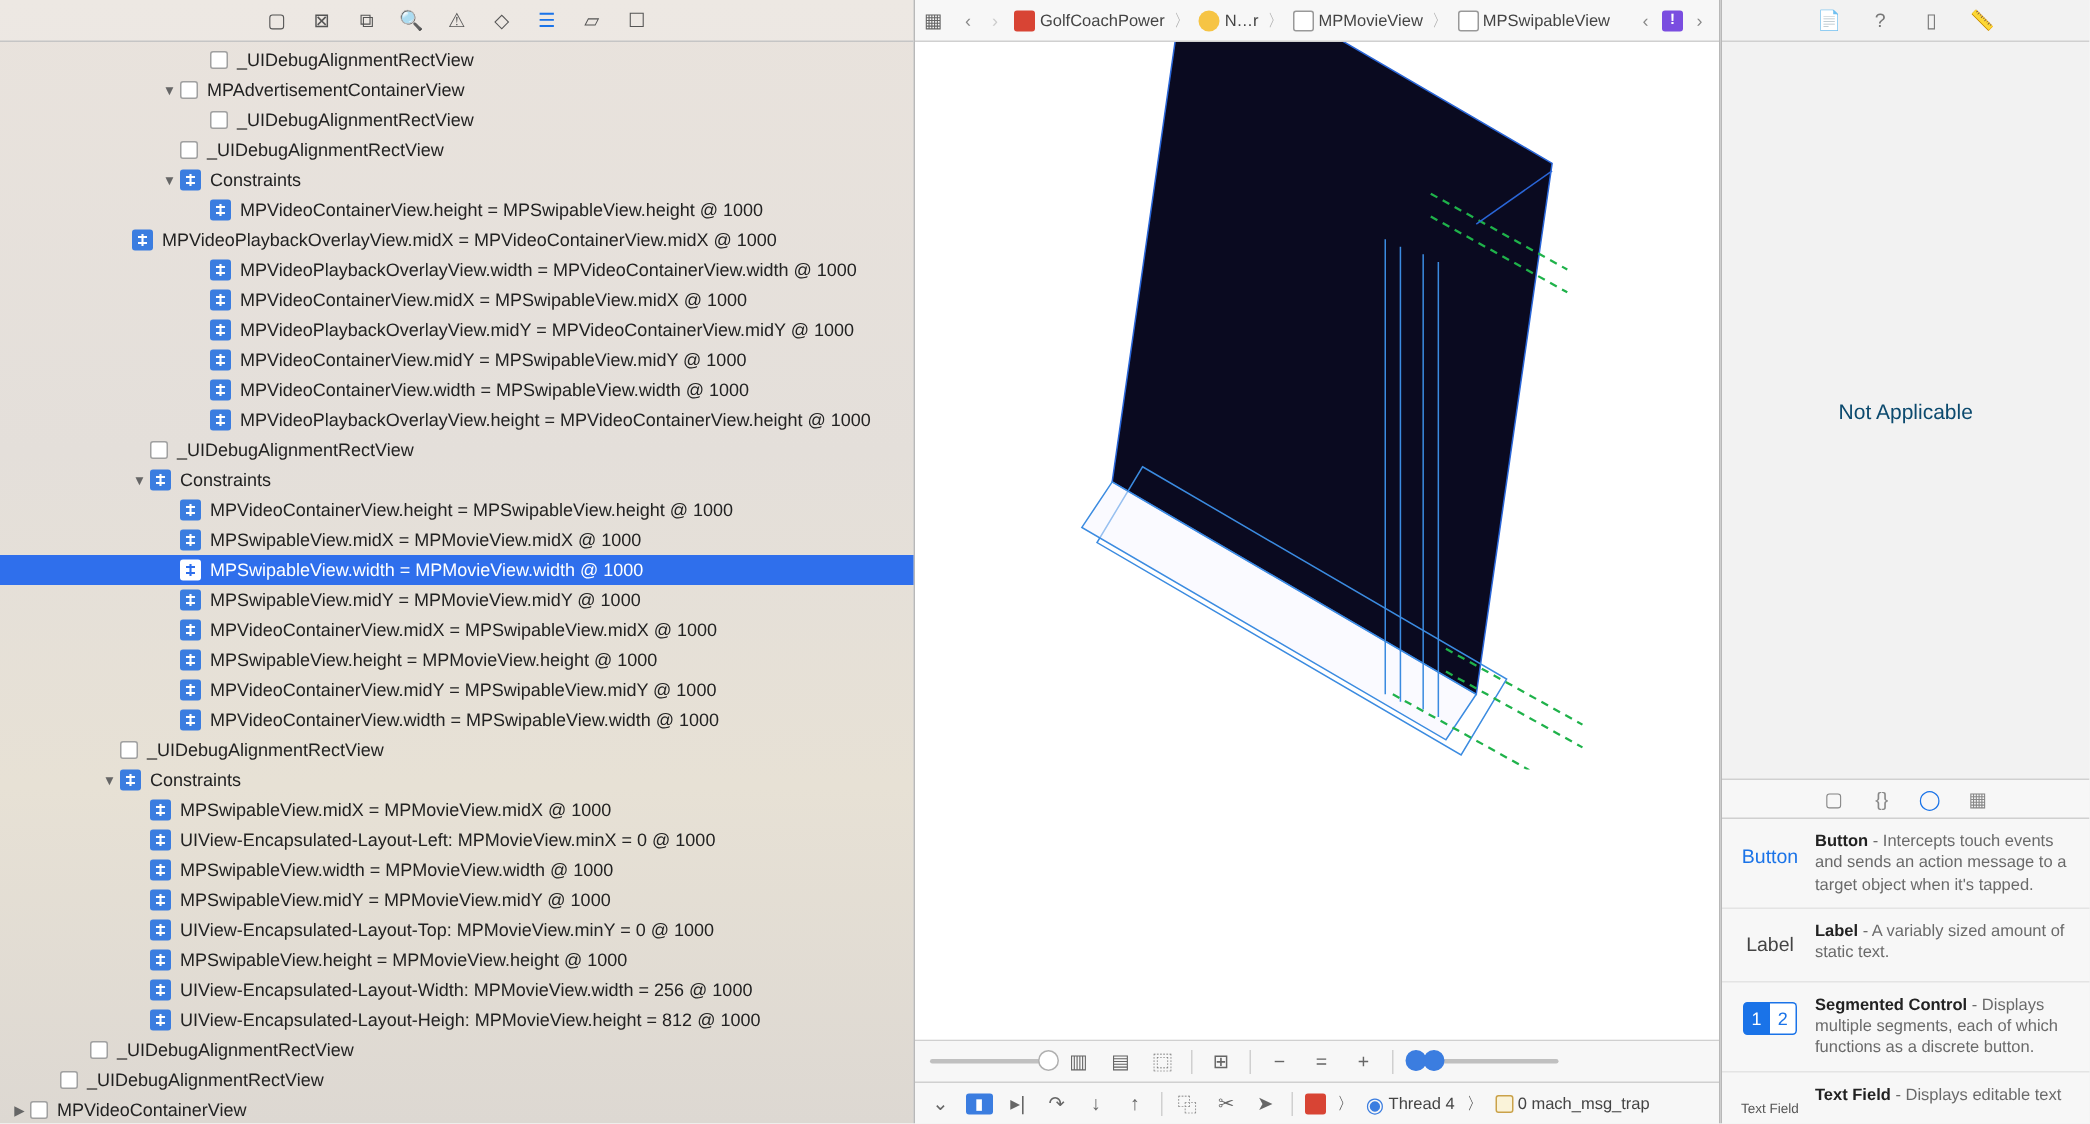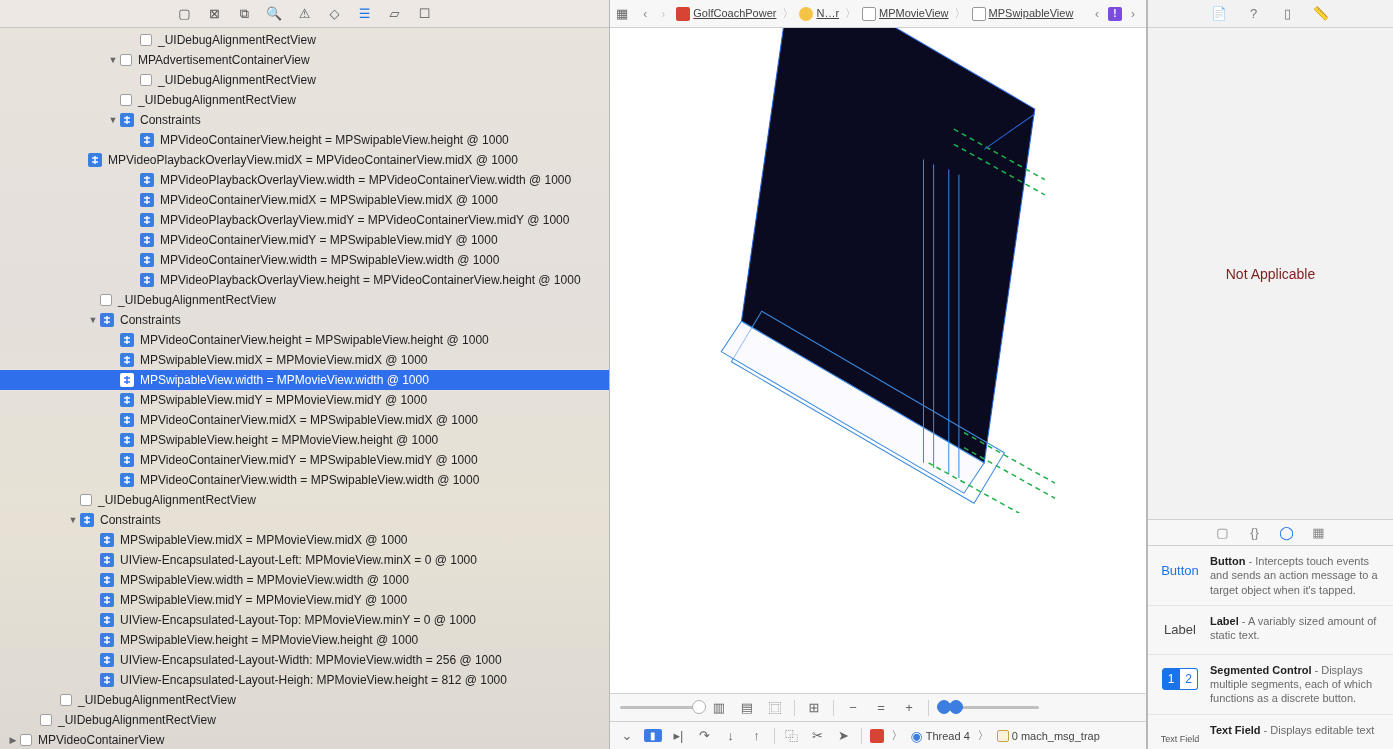--- a/index.html
+++ b/index.html
@@ -18,21 +18,21 @@
 .row .label { padding-left: 2px; }
 .row.selected { background: #2f6fec; color: #fff; }
 .row.selected .constraint-icon { background: #fff; }
 .row.selected .constraint-icon svg rect, .row.selected .constraint-icon svg line { stroke: #2f6fec; }
 .constraint-icon { width: 14px; height: 14px; background: #3b7de0; border-radius: 2px; margin-right: 4px; display: inline-flex; align-items: center; justify-content: center; flex-shrink: 0; }
 .constraint-icon svg { width: 10px; height: 10px; }
 
 
 .center { flex: 1; display: flex; flex-direction: column; border-right: 1px solid #b8b8b8; }
 .breadcrumb-bar { height: 28px; display: flex; align-items: center; border-bottom: 1px solid #d0d0d0; background: #f7f7f7; font-size: 11px; color: #444; padding: 0 6px; gap: 4px; }
-.breadcrumb-bar .bc-item { display: flex; gap: 3px; padding: 0 2px; text-decoration: underline; }
+.breadcrumb-bar .bc-item { display: flex; align-items: center; gap: 3px; padding: 0 2px; }
 .breadcrumb-bar .sep { color: #aaa; font-size: 11px; }
 .bc-icon { width: 14px; height: 14px; display: inline-flex; align-items: center; justify-content: center; font-size: 12px; }
 .bc-icon.app { background: #d84434; border-radius: 2px; }
 .bc-icon.yellow { background: #f6c444; border-radius: 50%; }
 .bc-icon.view { border: 1px solid #999; border-radius: 2px; background: #fff; }
 .bc-icon.purple { background: #7a4de0; color: #fff; border-radius: 2px; font-size: 10px; font-weight: bold; }
 .nav-arrow { width: 14px; text-align: center; color: #888; font-size: 12px; }
 .nav-arrow.disabled { color: #ccc; }
 .grid-icon { font-size: 13px; color: #666; margin-right: 6px; }
 
@@ -48,21 +48,21 @@
 .debug-bar { height: 28px; border-top: 1px solid #d0d0d0; background: #f7f7f7; display: flex; align-items: center; padding: 0 8px; gap: 8px; font-size: 11px; color: #444; }
 .debug-bar .bc-item { display: flex; align-items: center; gap: 3px; }
 .blue-tag { background: #3b7de0; color: #fff; padding: 1px 6px; border-radius: 2px; font-size: 10px; }
 .thread-icon { color: #3b7de0; font-size: 14px; }
 .stack-icon { width: 12px; height: 12px; border: 1px solid #caa24a; background: #faf3d9; border-radius: 2px; }
 
 
 .inspector { width: 246px; height: 100%; background: #f2f2f2; border-left: 1px solid #b8b8b8; display: flex; flex-direction: column; }
 .insp-tabs { height: 28px; display: flex; align-items: center; justify-content: center; gap: 18px; border-bottom: 1px solid #d0d0d0; }
 .insp-tabs .tab { width: 16px; height: 16px; display: flex; align-items: center; justify-content: center; color: #777; font-size: 13px; }
-.insp-content { flex: 1; display: flex; align-items: center; justify-content: center; color: #7f1d1d; font-size: 14px; }
+.insp-content { flex: 1; display: flex; align-items: center; justify-content: center; color: #0c4a6e; font-size: 14px; }
 
 .library { height: 230px; border-top: 1px solid #d0d0d0; display: flex; flex-direction: column; background: #f7f7f7; }
 .lib-tabs { height: 26px; display: flex; align-items: center; justify-content: center; gap: 16px; border-bottom: 1px solid #d0d0d0; }
 .lib-tabs .tab { width: 16px; height: 16px; display: flex; align-items: center; justify-content: center; color: #888; font-size: 13px; }
 .lib-tabs .tab.active { color: #1a73e8; }
 .lib-list { flex: 1; overflow: auto; }
 .lib-item { display: flex; gap: 8px; padding: 8px 10px; border-bottom: 1px solid #e4e4e4; font-size: 11px; }
 .lib-item .thumb { width: 44px; height: 32px; flex-shrink: 0; display: flex; align-items: center; justify-content: center; font-size: 13px; }
 .lib-item .desc { color: #6a6a6a; line-height: 1.3; }
 .lib-item .desc b { color: #222; font-weight: 600; }

